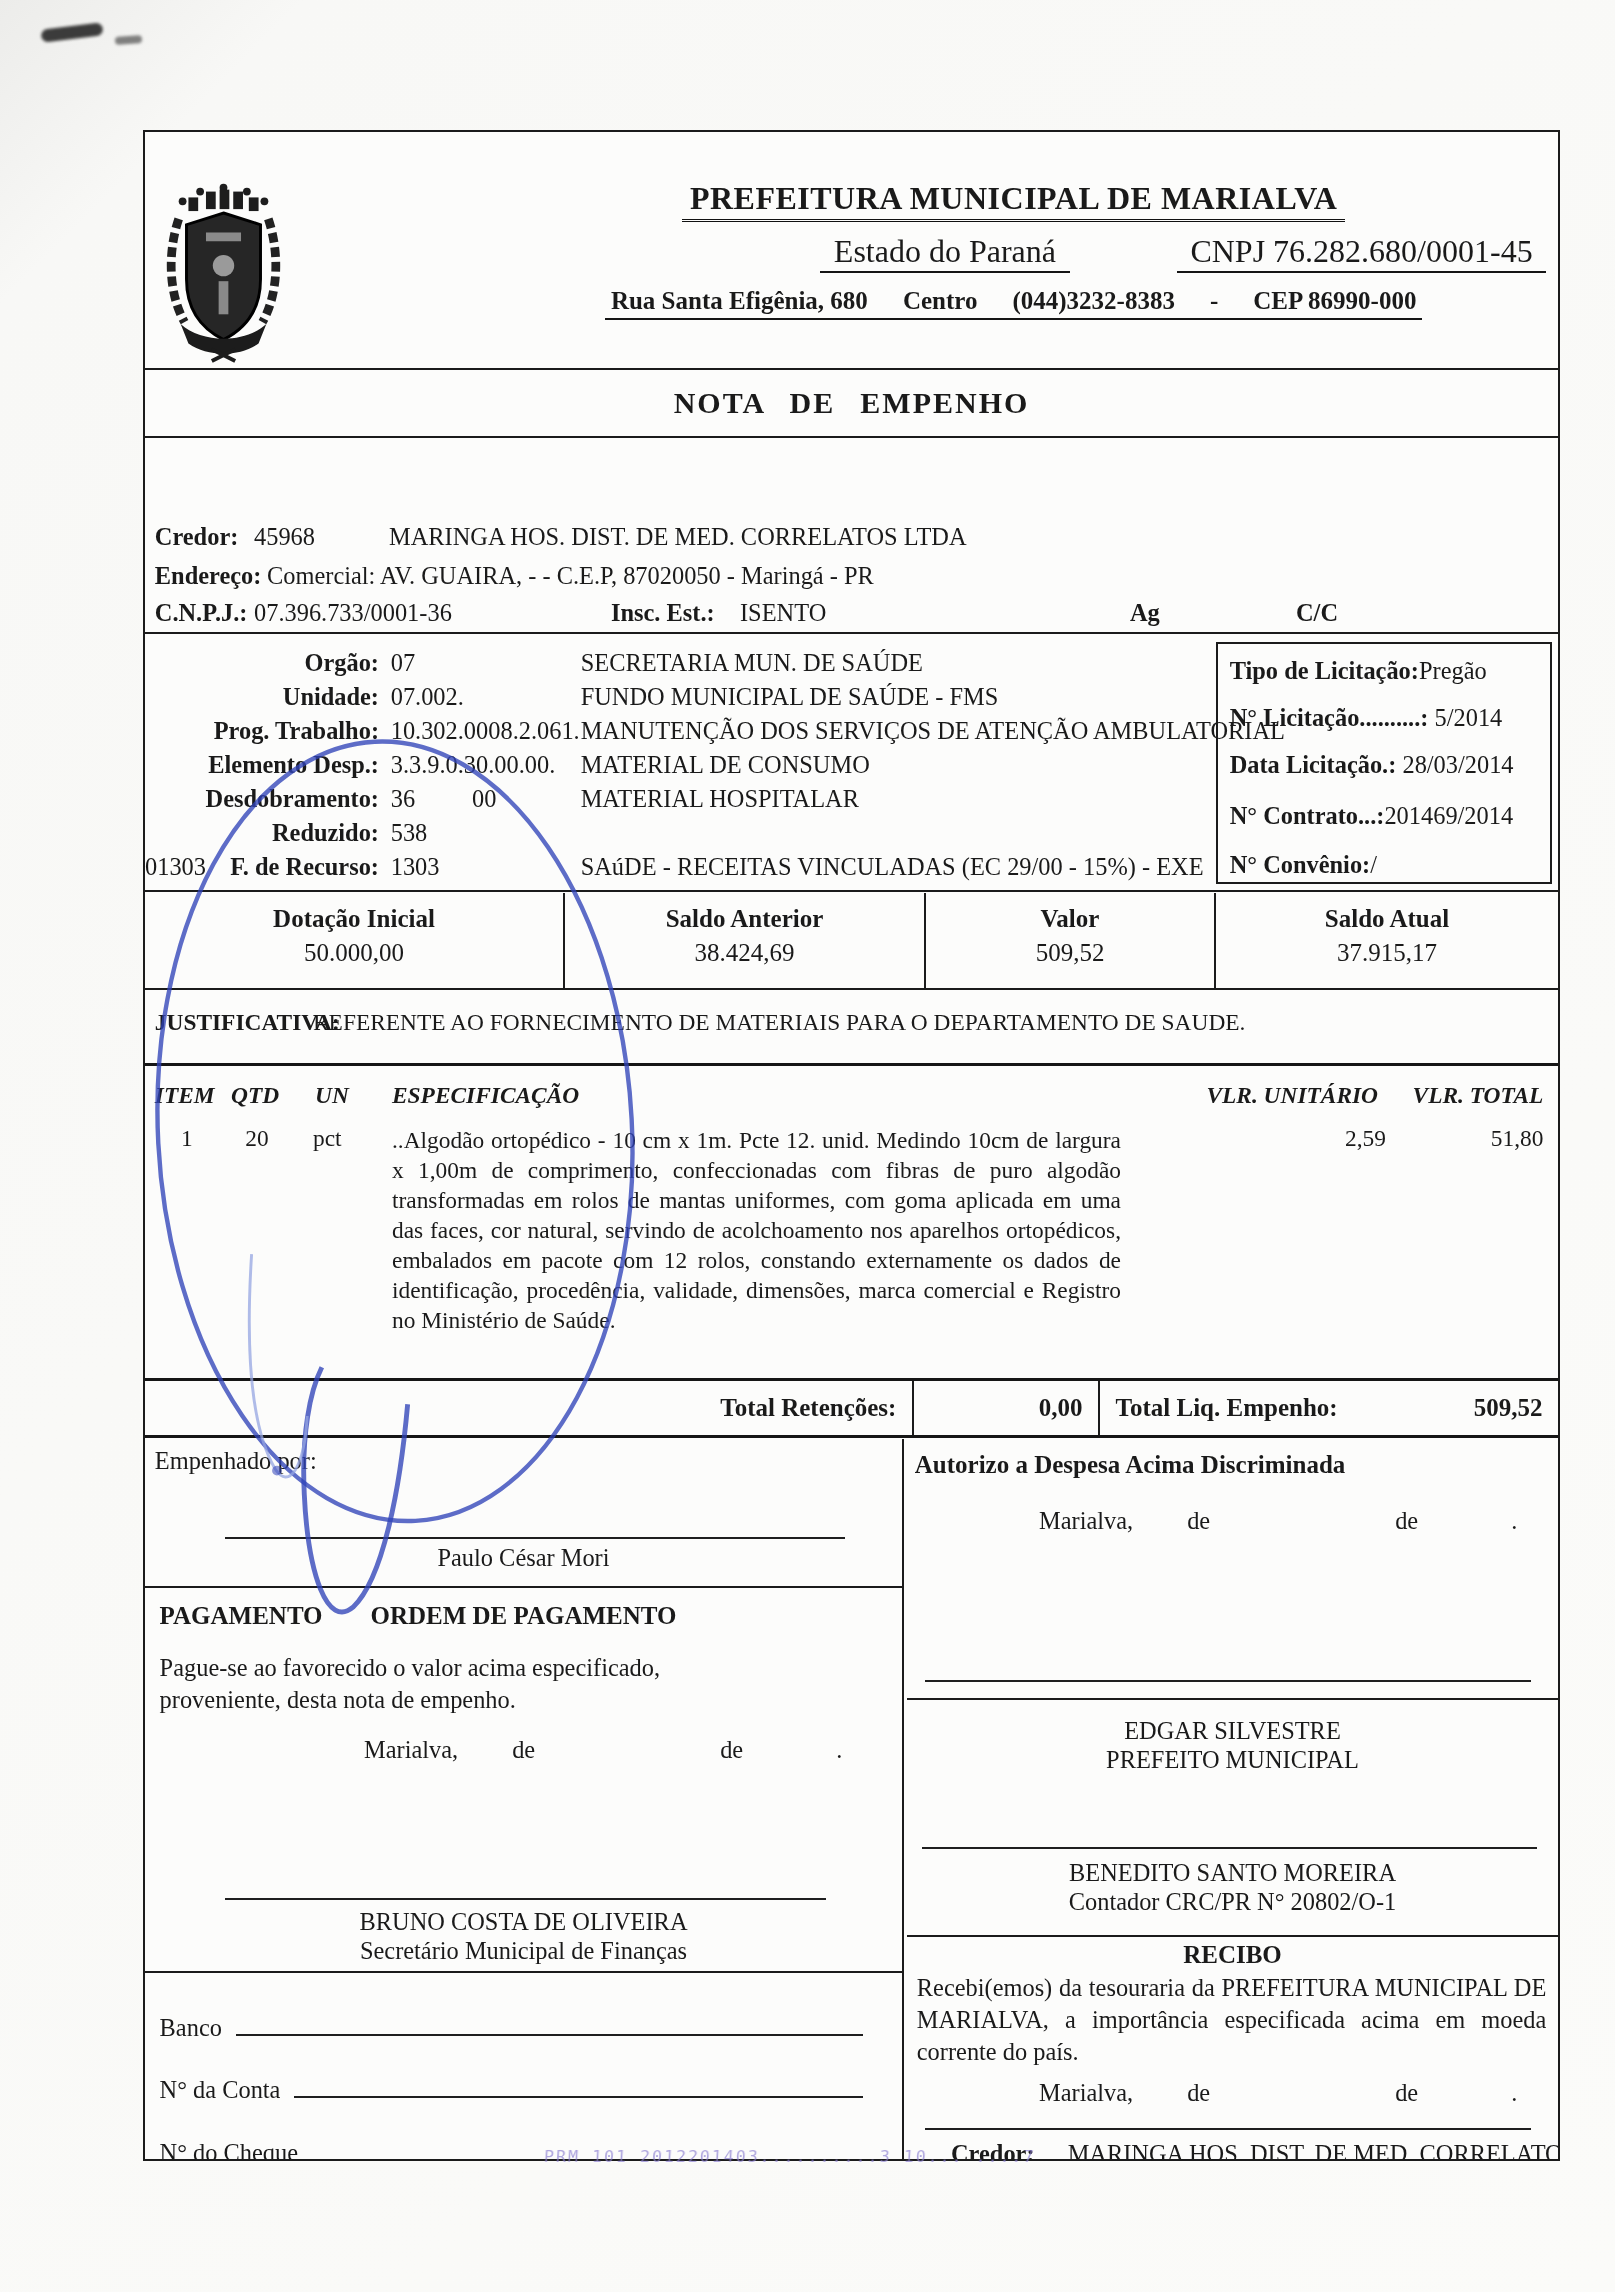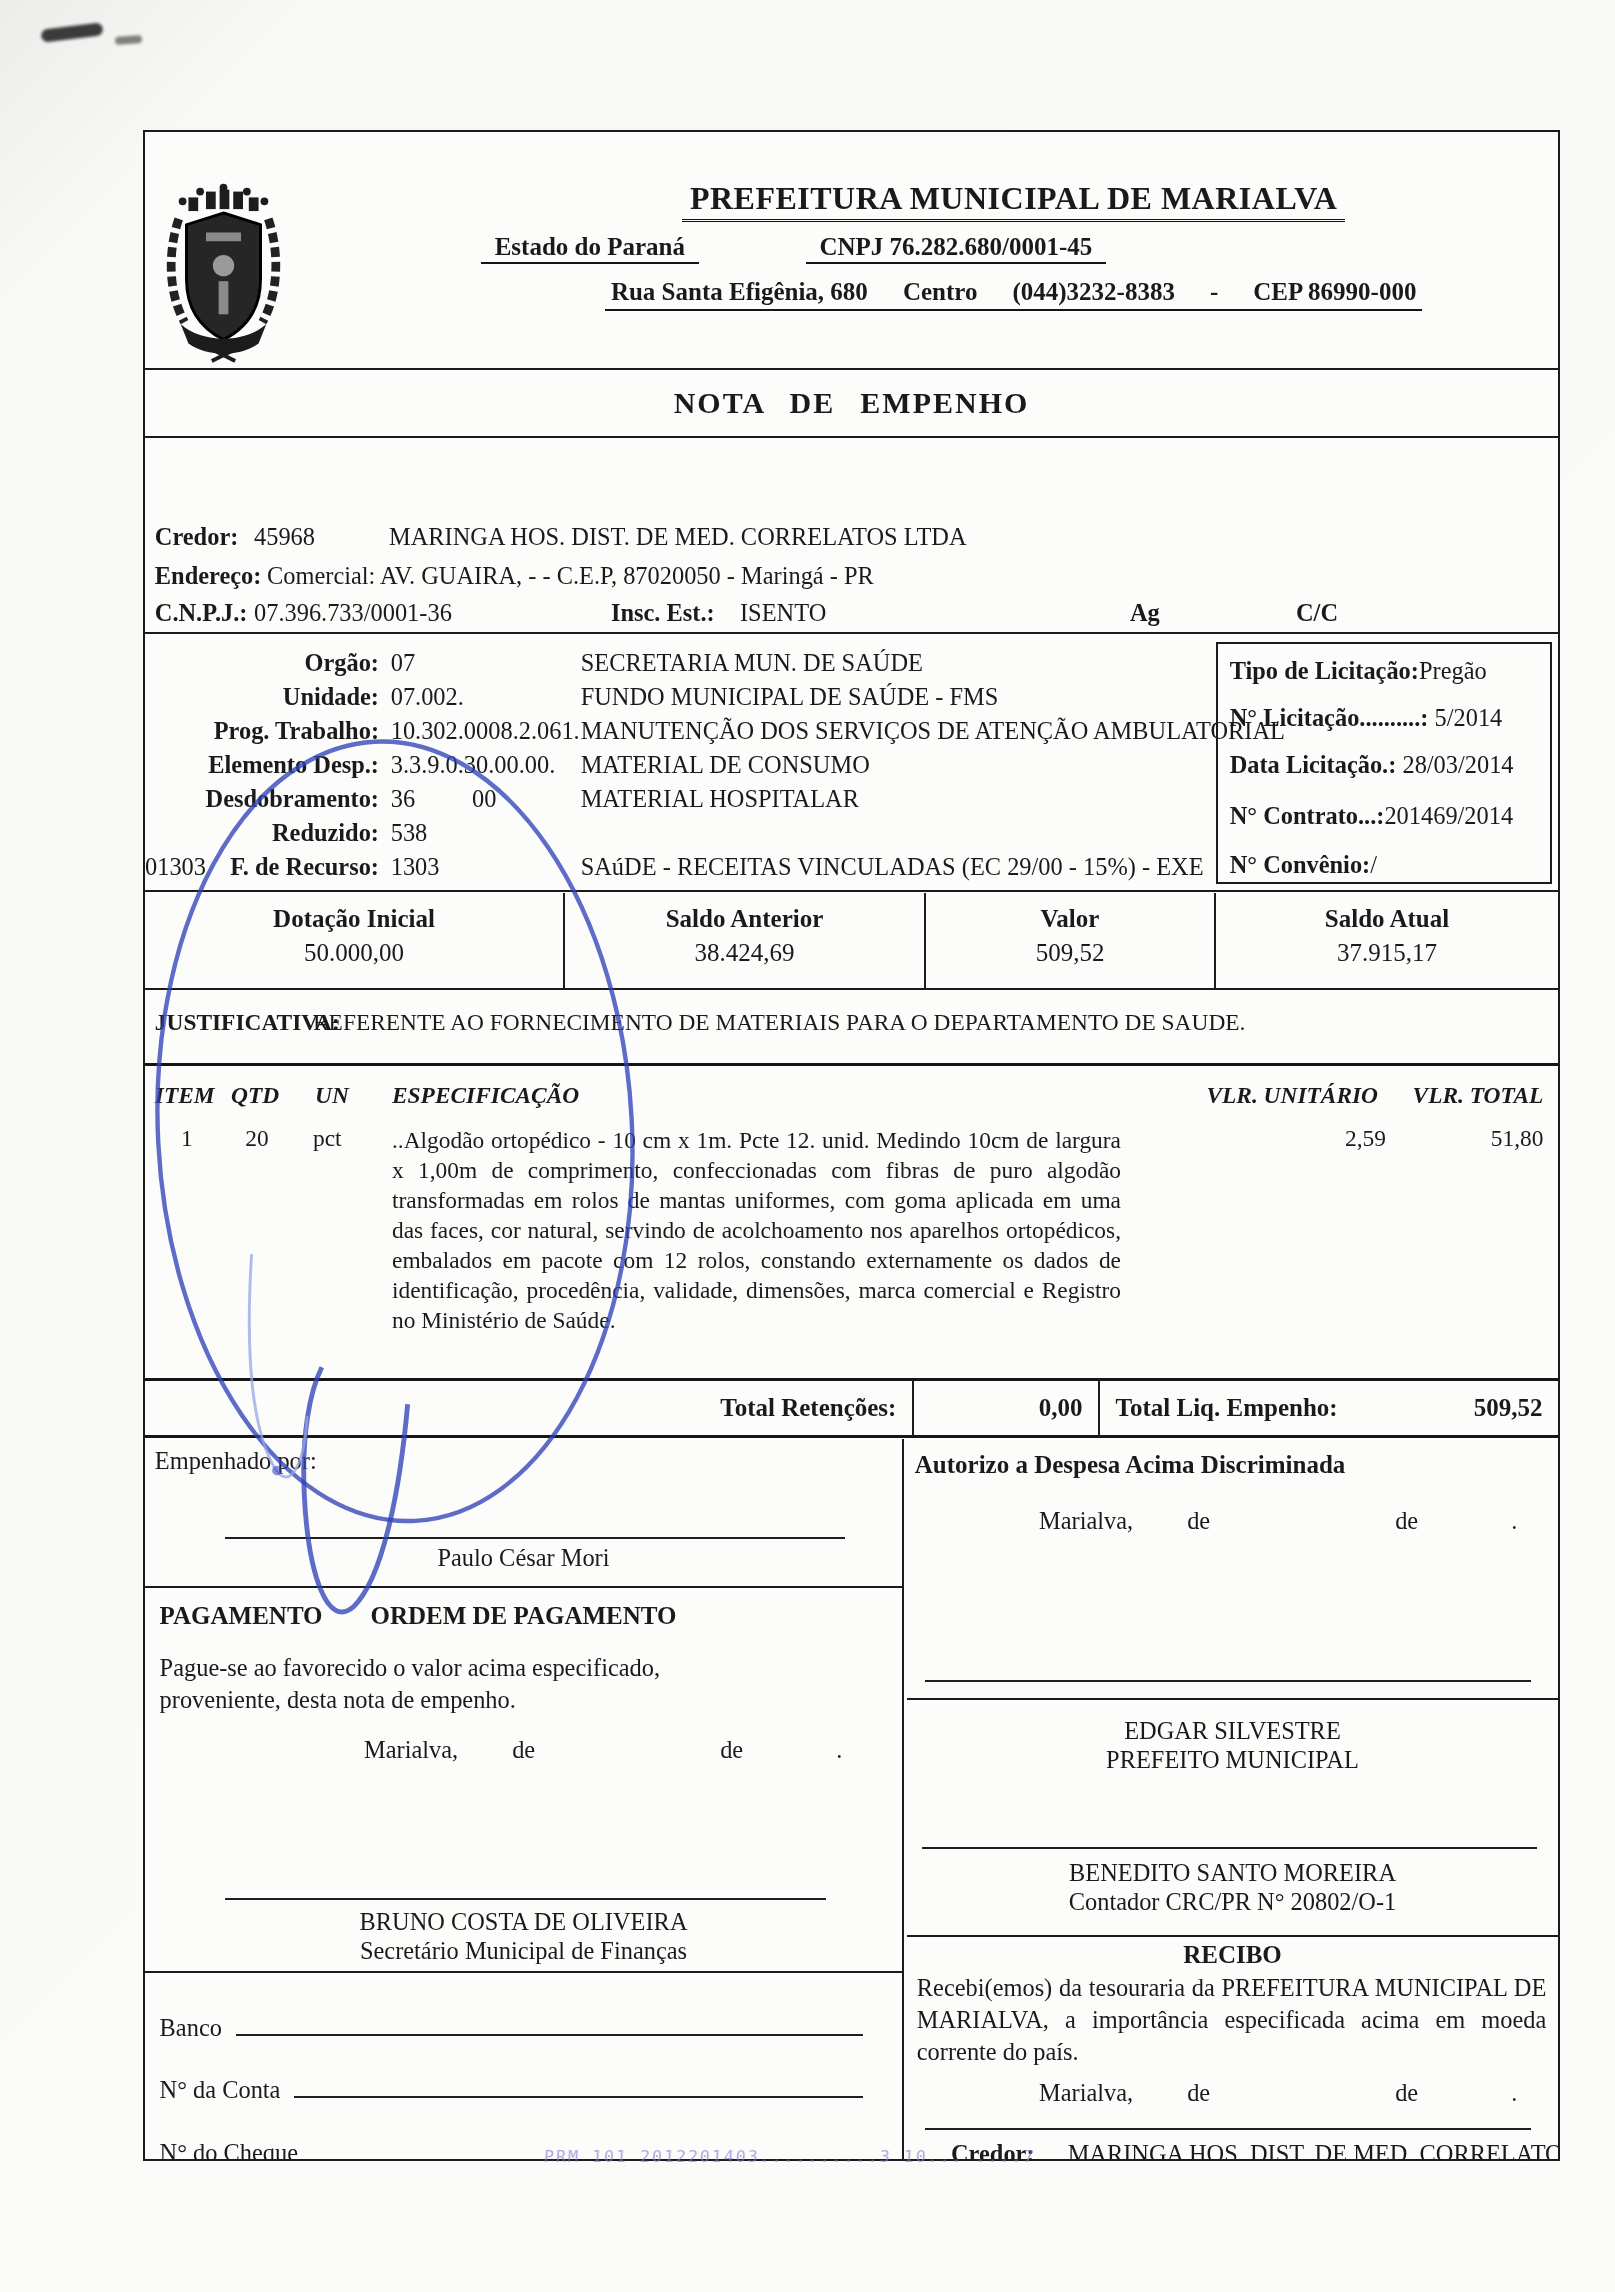--- a/index.html
+++ b/index.html
@@ -16,22 +16,22 @@
   }
   .sec { position:absolute; left:0; right:0;margin-top:38px; }
   .b { font-weight:bold; }
 
   
   .sec-header { top:0; height:200px; border-bottom:2.9px solid #1b1b1b; }
   .logo { position:absolute; left:15.6px; top:5.9px; width:125px; height:187px; }
   .hdr-main { position:absolute; left:336px; top:9.8px; right:11.7px; text-align:center; }
   .hdr-title { display:inline-block; font-size:32px; font-weight:bold; letter-spacing:0.5px;
                border-bottom:3.9px double #111; padding:0 7.8px 2px; }
-  .hdr-line2 { margin-top:11.7px; display:flex; justify-content:flex-start; gap:107px;
-               font-size:25px; font-weight:bold; }
+  .hdr-line2 { margin-top:11.7px; display:flex; justify-content:flex-end; gap:107px;
+               font-size:32px; font-weight:normal; }
   .hdr-line2 span { border-bottom:2.9px solid #151515; padding:0 13.7px 1px; }
   .hdr-line3 { margin-top:13.7px; display:inline-flex; gap:35px; font-size:25px; font-weight:bold;
                border-bottom:2.9px solid #151515; padding:0 5.9px 2.9px; }
 
   
   .sec-nota { top:200px; height:68px; border-bottom:2.9px solid #1b1b1b;
               display:flex; align-items:center; justify-content:center;
               font-size:30px; font-weight:bold; letter-spacing:2px; word-spacing:15.6px; }
 
   

